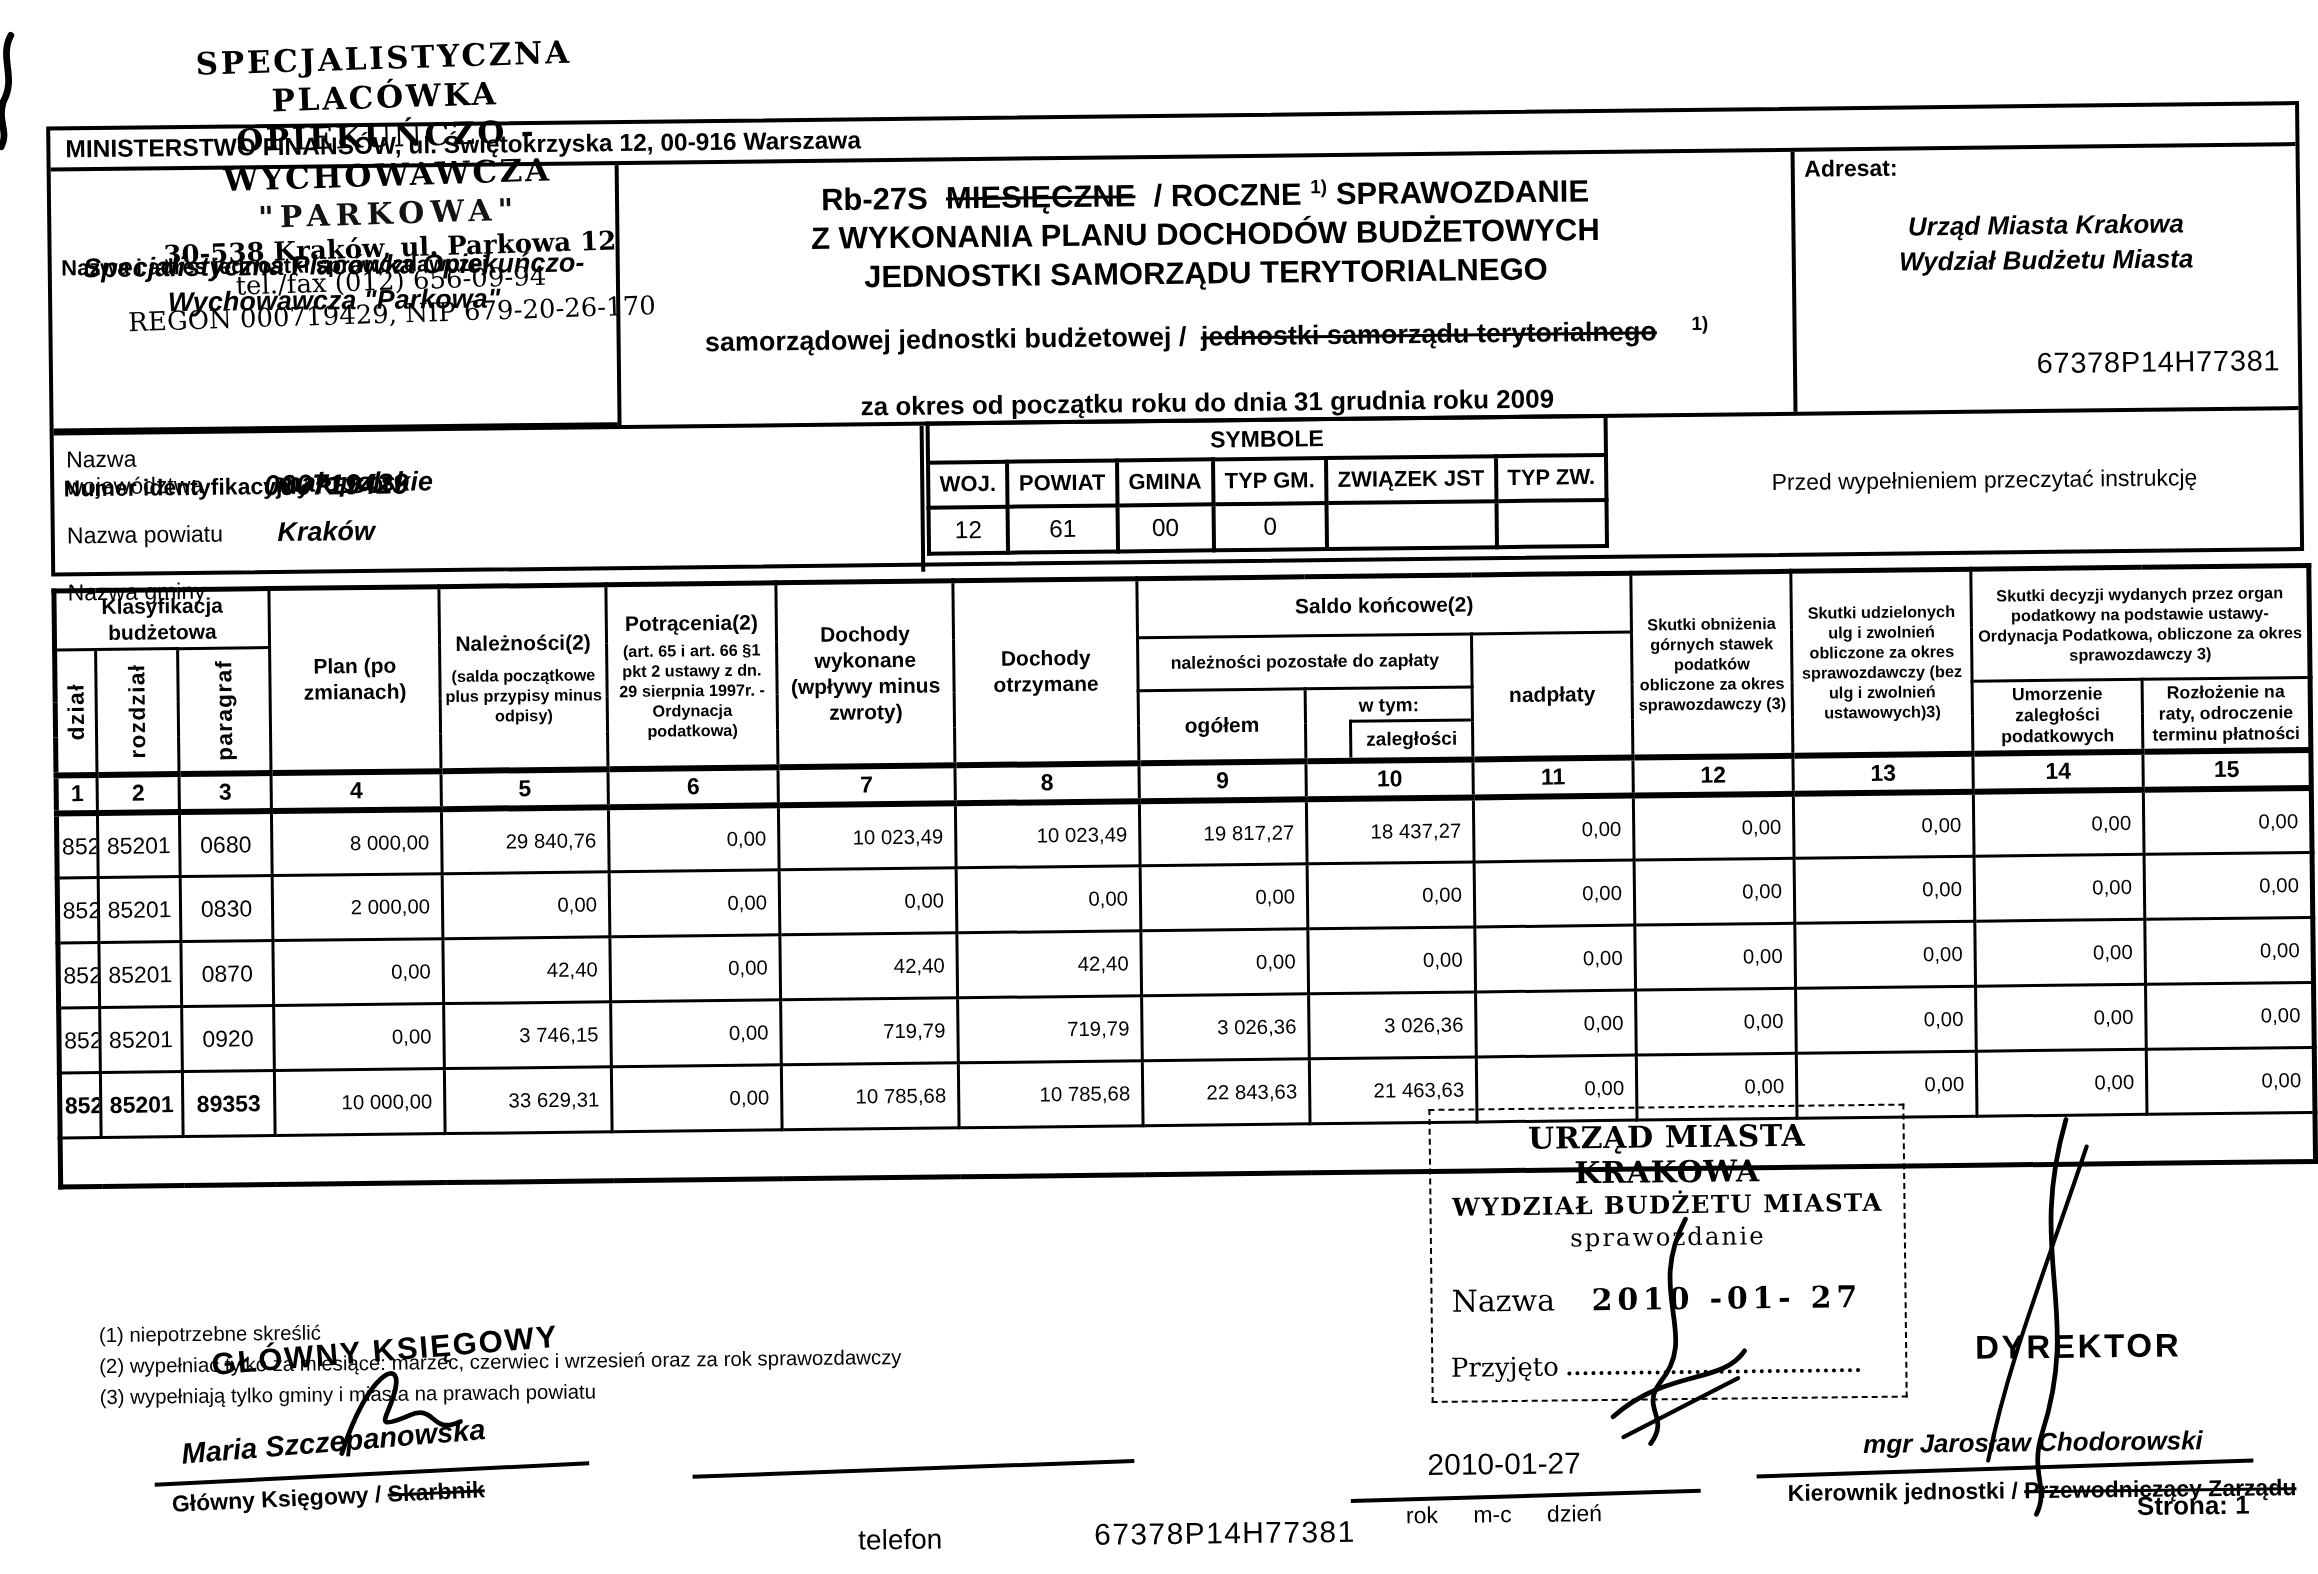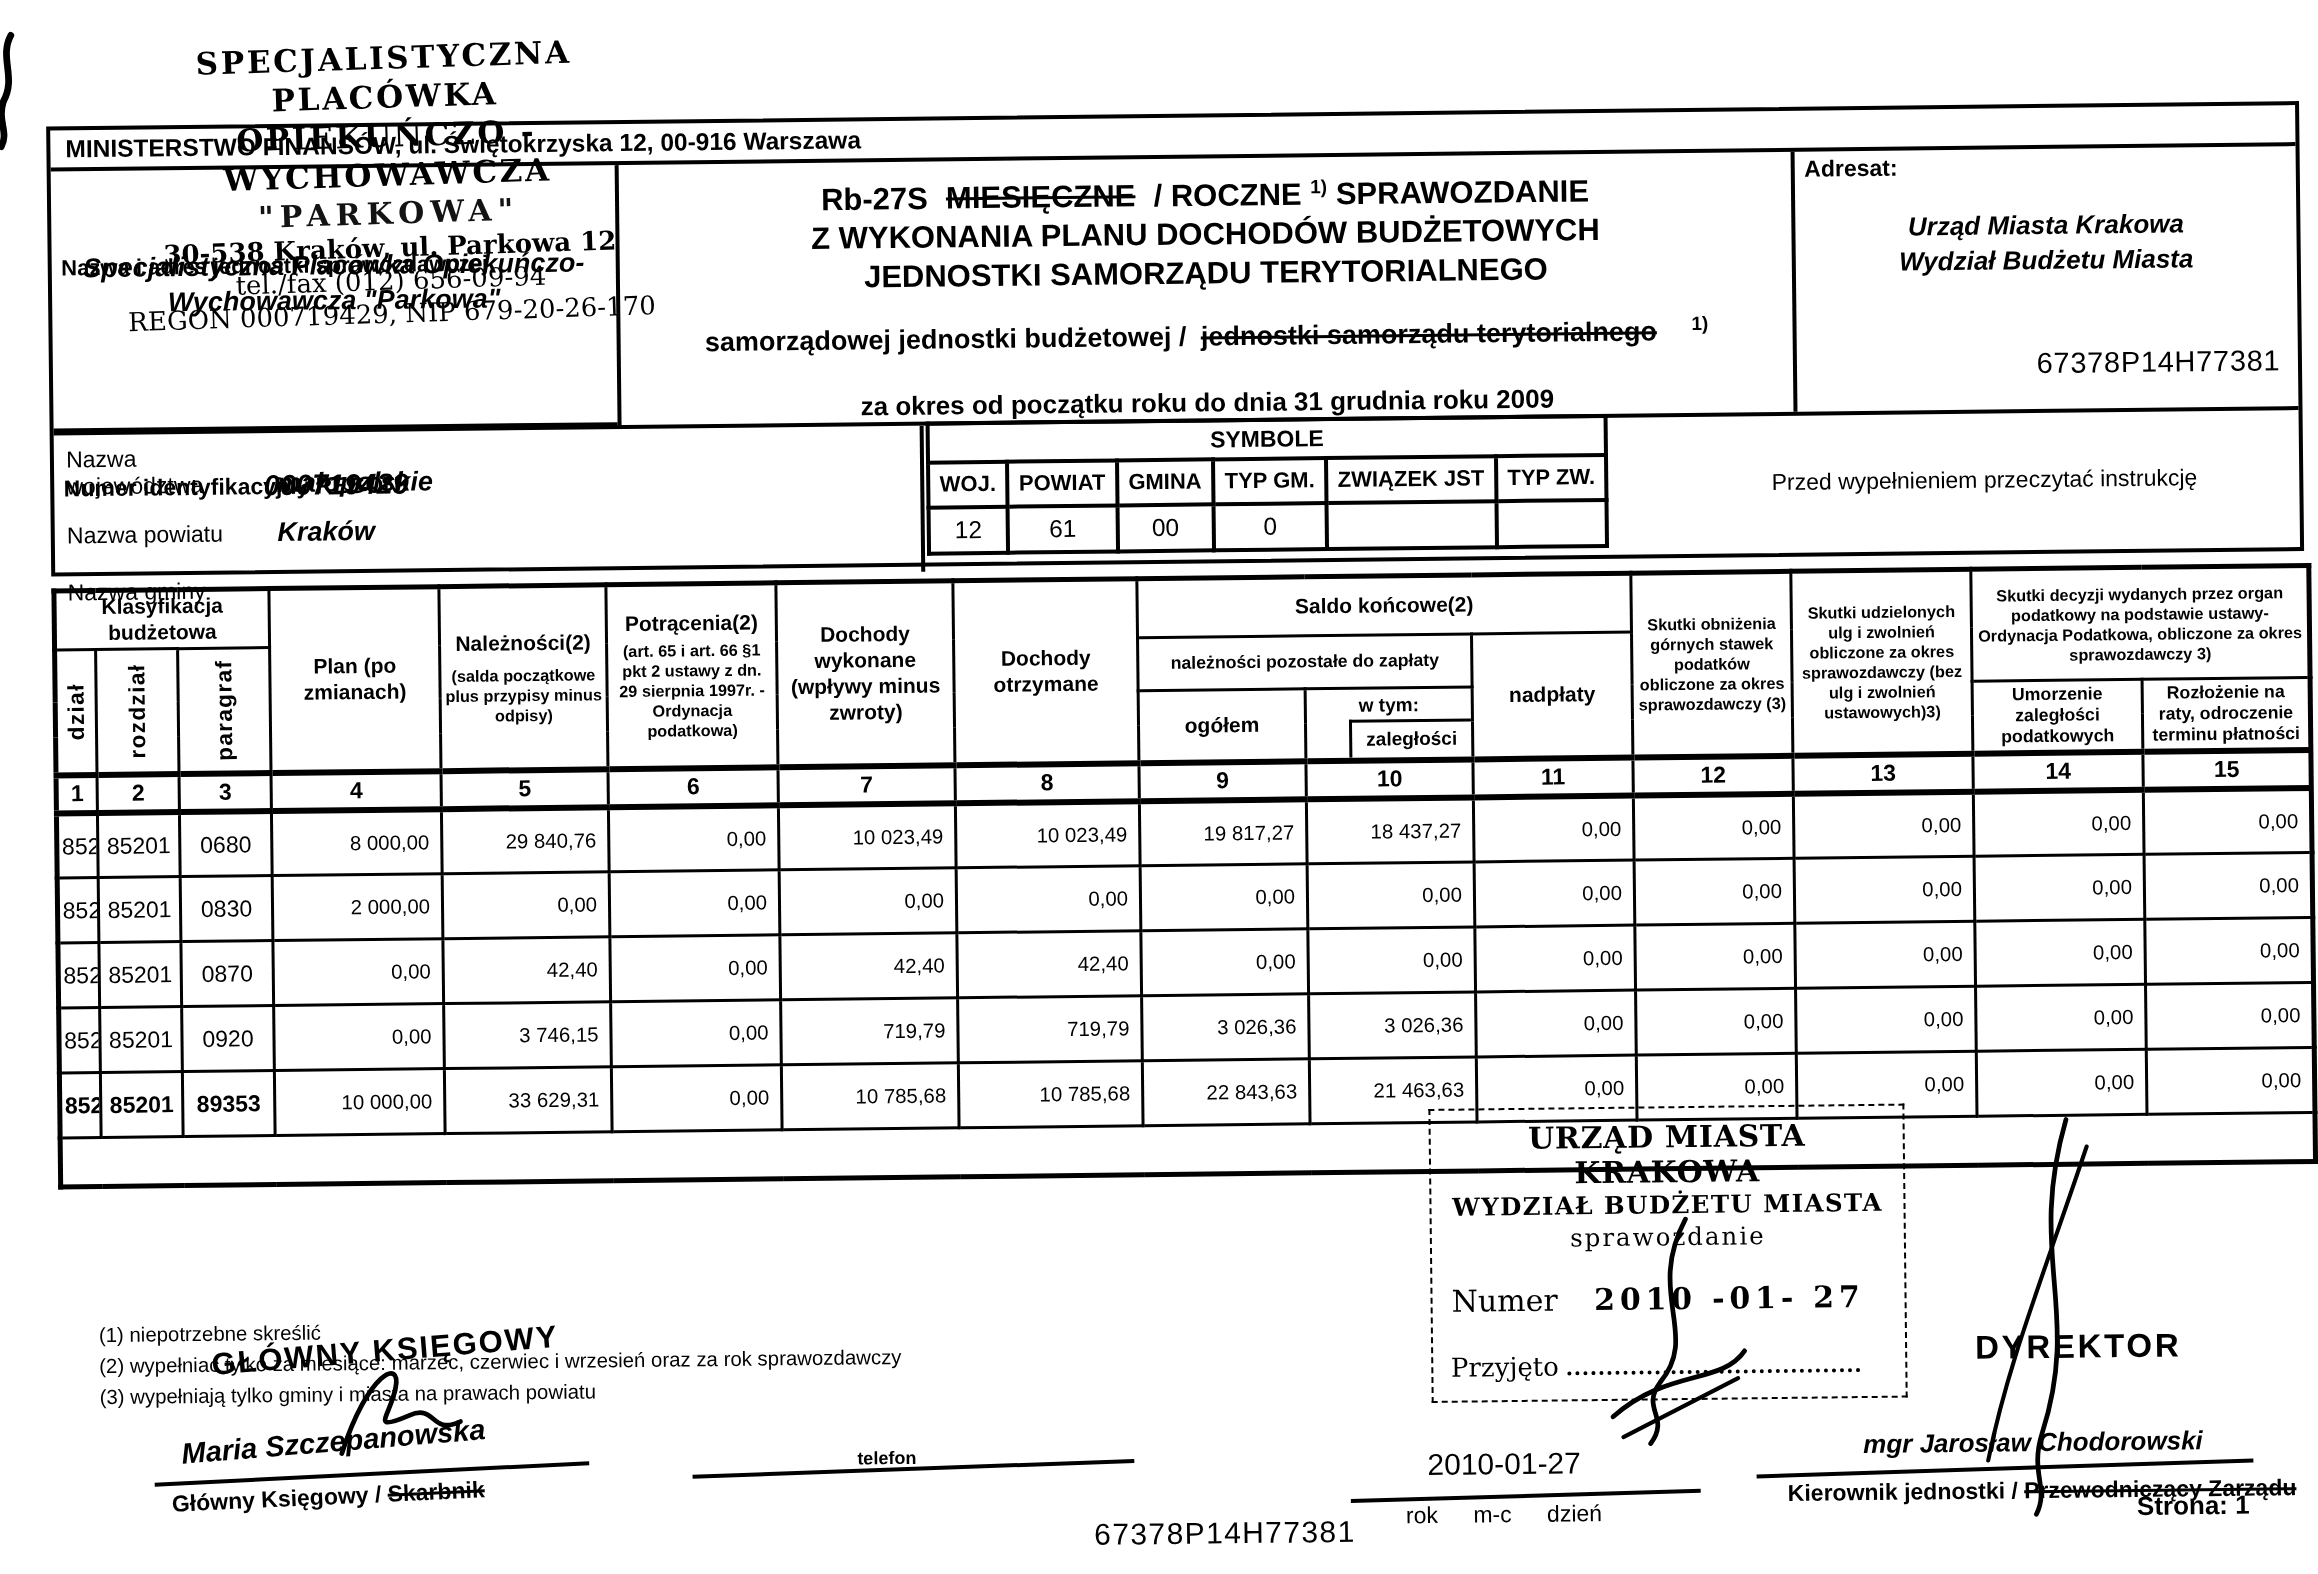--- a/index.html
+++ b/index.html
@@ -77,21 +77,21 @@
   .emptyrow td{height:49px;}
 
   
   .fnotes{position:absolute;left:92px;top:1308px;font-size:20.4px;line-height:31px;font-weight:500;}
   .gk-stamp{position:absolute;left:204px;top:1324px;transform:rotate(-4deg);
             font-size:31px;font-weight:700;letter-spacing:2px;}
   .mname{position:absolute;left:173px;top:1416px;transform:rotate(-4deg);
          font-style:italic;font-weight:700;font-size:29px;}
   .sline{position:absolute;border-top:4.1px solid #000;}
   .scap{position:absolute;font-size:23px;font-weight:600;}
-  .tel-label{position:absolute;left:849px;top:1445px;font-size:18px;font-weight:700;}
+  .tel-label{position:absolute;left:849px;top:1521px;font-size:28px;font-weight:400;}
   .umk{position:absolute;left:1424px;top:1112px;width:476px;height:294px;z-index:3;
        border:2.7px dashed #000;box-sizing:border-box;text-align:center;
        font-family:"DejaVu Serif",serif;}
   .umk .u1{margin-top:11px;font-size:30px;font-weight:700;letter-spacing:0.7px;}
   .umk .u2{font-size:24.5px;font-weight:700;letter-spacing:1.4px;margin-top:1.4px;}
   .umk .u3{font-size:24.5px;margin-top:2.7px;letter-spacing:2px;}
   .umk .udata{text-align:left;margin:30px 0 0 19px;font-size:30px;}
   .umk .udata .dval{margin-left:27px;letter-spacing:4.8px;font-weight:600;}
   .umk .uprzy{position:absolute;left:17.7px;bottom:17.7px;font-size:26px;text-align:left;}
   .dots{display:inline-block;width:293px;border-bottom:4.8px dotted #000;margin-left:8.2px;}
@@ -399,21 +399,21 @@
   </div>
 
   <div class="sline" style="left:684px;top:1464px;width:442px;transform:rotate(-1.4deg)"></div>
   <div class="tel-label">telefon</div>
 
   <div class="umk">
     <div class="u1">URZĄD MIASTA KRAKOWA</div>
     <div class="u2">WYDZIAŁ BUDŻETU MIASTA</div>
     <div class="u3">sprawozdanie</div>
     <div class="udata">
-      <span>Numer</span>
+      <span>Nazwa</span>
       <span class="dval">2010 -01- 27</span>
     </div>
     <div class="uprzy">
       <span>Przyjęto</span><span class="dots"></span>
     </div>
   </div>
   <svg class="sig" style="left:1578px;top:1218px" width="190" height="245" viewBox="0 0 280 360">
     <path d="M150 10 C90 120, 170 180, 110 250 C80 290, 125 300, 95 340" stroke-width="7"></path>
     <path d="M40 300 C120 230, 200 255, 235 205" stroke-width="7"></path>
     <path d="M55 330 L225 245" stroke-width="6"></path>

